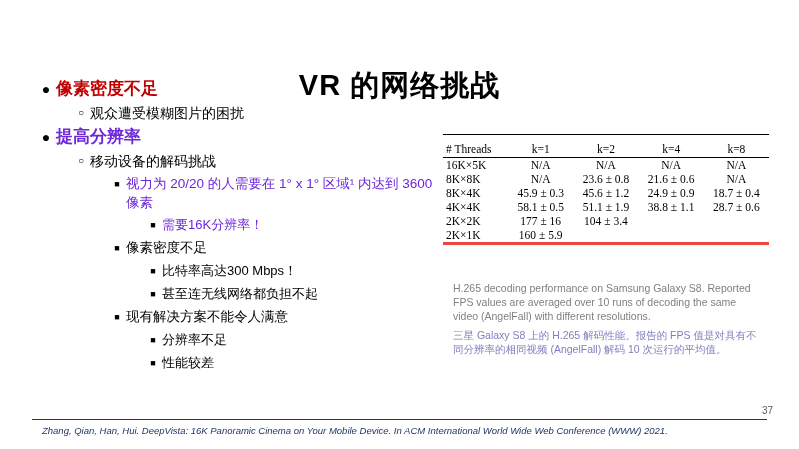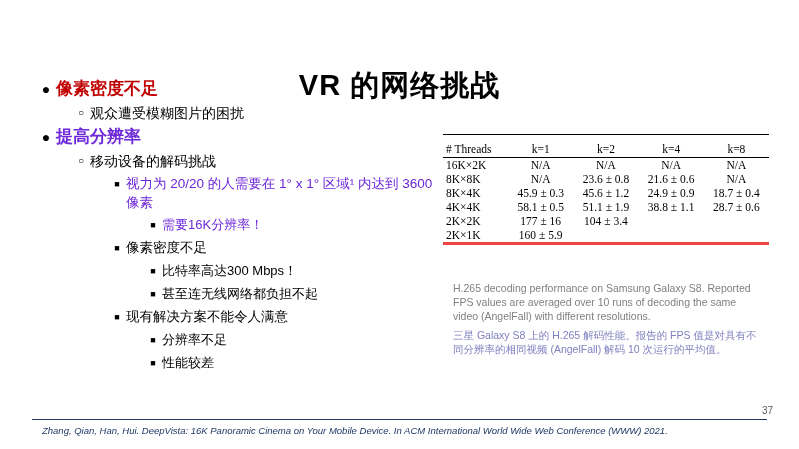--- a/index.html
+++ b/index.html
@@ -228,21 +228,21 @@
         <tr>
           <th class="first"># Threads</th>
           <th>k=1</th>
           <th>k=2</th>
           <th>k=4</th>
           <th>k=8</th>
         </tr>
       </thead>
       <tbody>
         <tr>
-          <td class="first">16K×2K</td>
+          <td class="first">16K×5K</td>
           <td>N/A</td>
           <td>N/A</td>
           <td>N/A</td>
           <td>N/A</td>
         </tr>
         <tr>
           <td class="first">8K×8K</td>
           <td>N/A</td>
           <td>23.6 ± 0.8</td>
           <td>21.6 ± 0.6</td>

